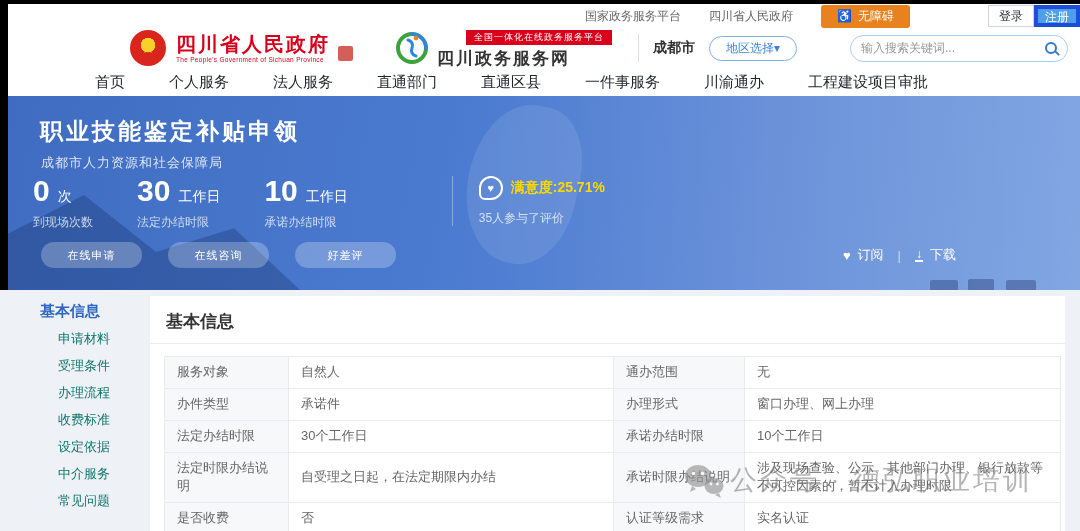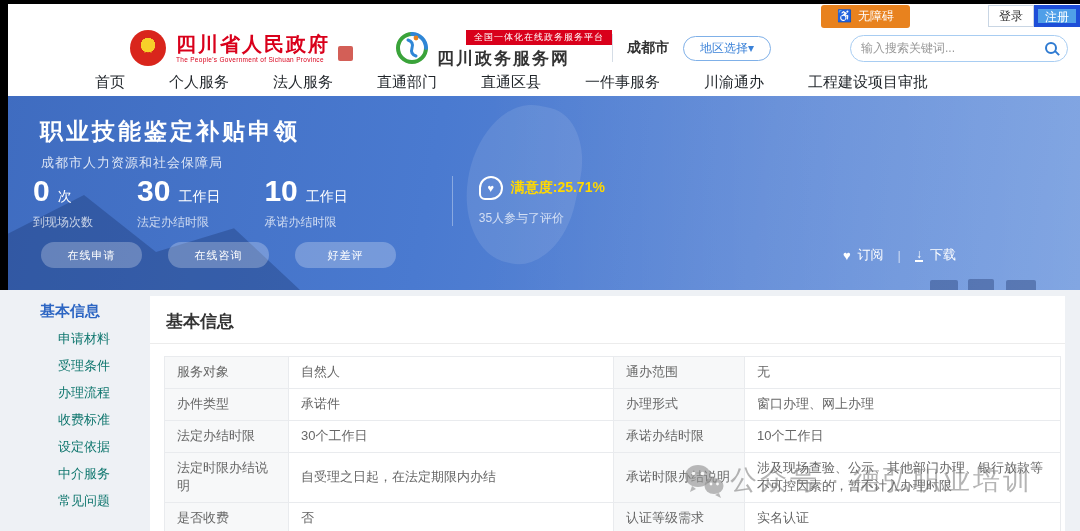--- a/index.html
+++ b/index.html
@@ -24,21 +24,21 @@
   .header-main { position:absolute; top:28px; left:0; right:0; height:40px; display:flex; align-items:center; padding-left:130px; background:#fff; }
   .emblem { width:36px; height:36px; border-radius:50%; background:radial-gradient(circle at 50% 42%, #f7d02a 0 26%, #d9251c 27% 100%); display:flex; align-items:center; justify-content:center; color:#f7d02a; font-size:15px; flex:none; }
   .gov-block { margin-left:10px; }
   .gov-name { color:#d9001b; font-weight:bold; font-size:20px; letter-spacing:2px; line-height:1; }
   .gov-en { color:#d9001b; font-size:6.5px; letter-spacing:.3px; margin-top:2px; }
   .seal { width:15px; height:15px; background:#c8372d; opacity:.8; margin:10px 0 0 8px; flex:none; border-radius:2px; }
   .site-logo { width:34px; height:34px; margin-left:42px; flex:none; }
   .site-text { margin-left:8px; }
   .tagline { display:inline-block; background:#d9001b; color:#fff; font-size:9px; padding:1px 8px; letter-spacing:1px;margin-left:29px; }
   .site-name { color:#333; font-weight:bold; font-size:17px; letter-spacing:2px; margin-top:2px; }
-  .region { display:flex; align-items:center; }
+  .region { display:flex; align-items:center; margin-left:26px; }
   .vdiv { width:1px; height:28px; background:#d5dde6; margin-right:14px; }
   .city { font-size:14px; font-weight:bold; color:#333; }
   .region-pill { display:flex; align-items:center; border:1px solid #7fb0e8; color:#3b82d8; border-radius:13px; padding:3px 16px; font-size:12px; margin-left:14px; background:#fff; cursor:pointer; }
   .search { margin-left:auto; margin-right:12px; width:218px; height:27px; border:1px solid #a8cdf2; border-radius:14px; display:flex; align-items:center; padding:0 10px; }
   .search input { border:none; outline:none; flex:1; font-size:12px; color:#333; font-family:inherit; }
   .search input::placeholder { color:#999; }
   .mag { width:12px; height:12px; border:2px solid #2e7ad1; border-radius:50%; position:relative; flex:none; }
   .mag::after { content:""; position:absolute; width:6px; height:2px; background:#2e7ad1; transform:rotate(45deg); right:-5px; bottom:-2px; }
 
   
@@ -91,20 +91,21 @@
   .wm-text { font-size:27px; color:rgba(125,125,125,.58); letter-spacing:3px; white-space:nowrap; }
 </style>
 </head>
 <body>
 <div id="stage">
 
   <div class="top-black"></div>
   <div class="left-black"></div>
 
   <div class="topbar">
+    <span id="top-links"><span class="tlink">国家政务服务平台</span><span class="tlink">四川省人民政府</span></span>
     <button class="acc-btn">
       <span class="acc-icon">♿</span>
       <span>无障碍</span>
     </button>
     <span class="auth">
       <button class="login-btn">登录</button>
       <button class="register-btn">注册</button>
     </span>
   </div>
 

